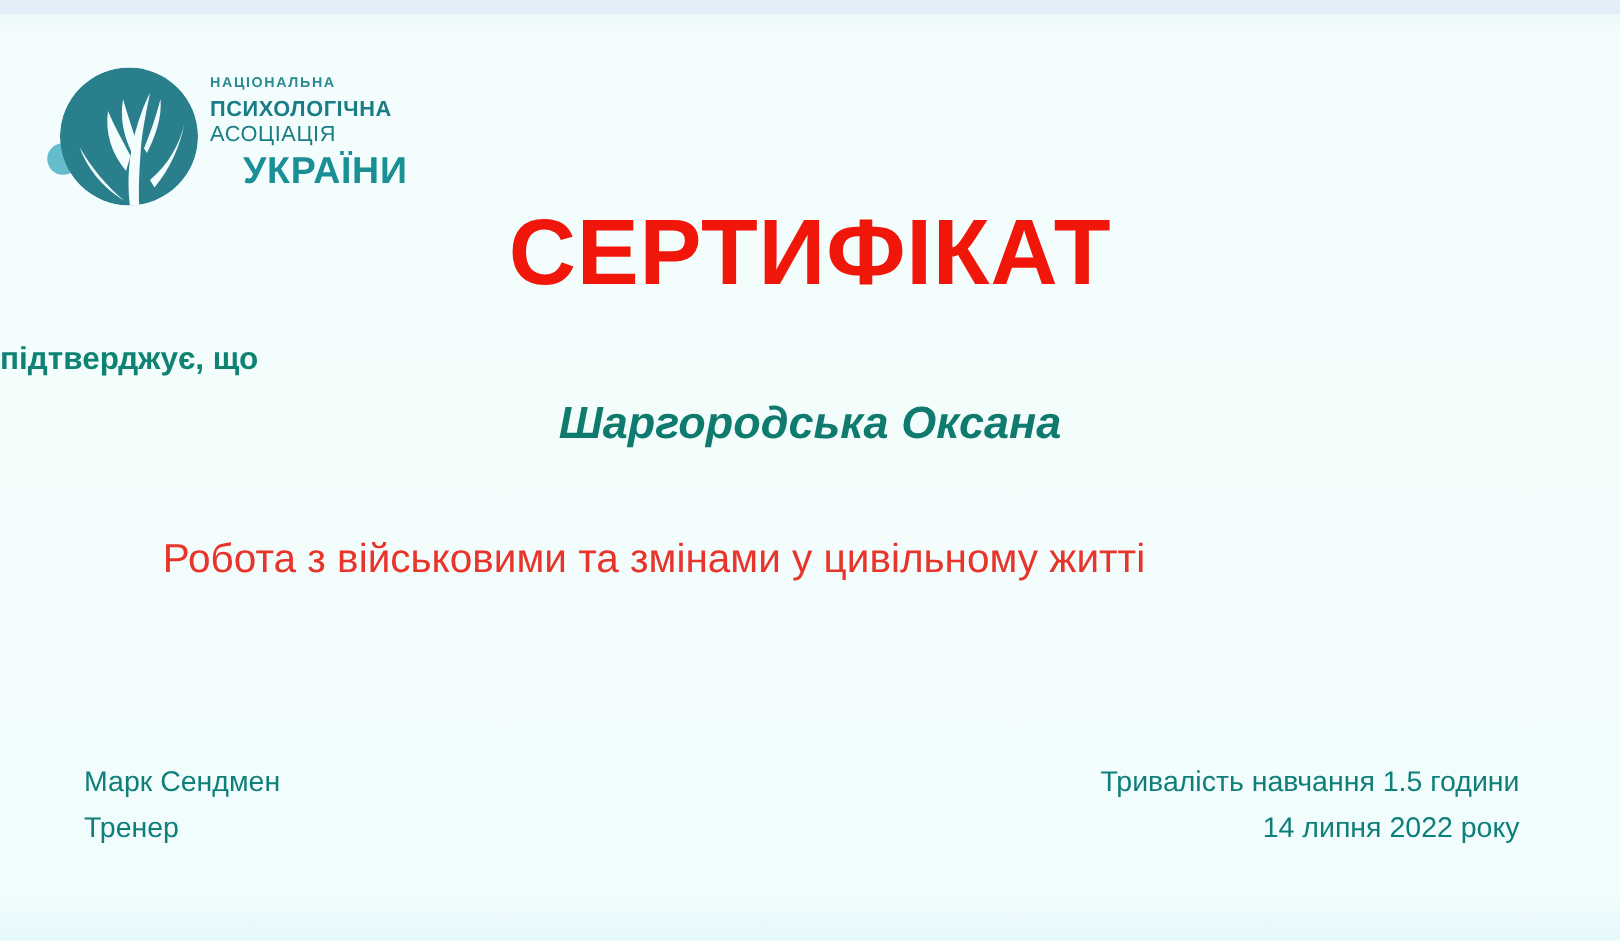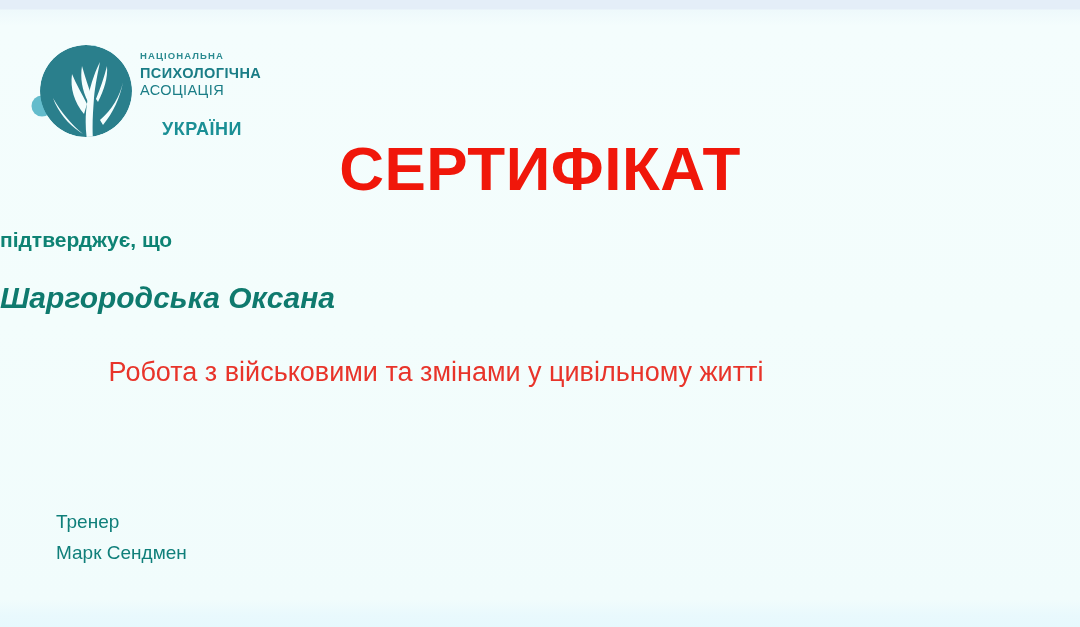--- a/index.html
+++ b/index.html
@@ -68,25 +68,25 @@
     color: #1a7d86;
   }
   .logo-line-3 {
     font-size: 14.5px;
     font-weight: 400;
     letter-spacing: 0.4px;
     line-height: 16.5px;
     color: #1a7d86;
   }
   .logo-line-4 {
-    font-size: 18px;
+    font-size: 25px;
     font-weight: 700;
     letter-spacing: 0.5px;
     line-height: 27px;
-    margin-top: 18px;
+    margin-top: 3px;
     margin-left: 22px;
     color: #1a8f95;
   }
 
   
   .cert-title {
     position: absolute;
     top: 131px;
     left: 0;
     width: 1080px;
@@ -104,24 +104,24 @@
     left: 0;
     width: 1080px;
     font-size: 21px;
     font-weight: 700;
     color: #0e8374;
     line-height: 26px;
   }
 
   .recipient-name {
     position: absolute;
-    top: 280px;
-    left: 0;
-    width: 1080px;
-    text-align: left;
+    top: 265px;
+    left: 0;
+    width: 1080px;
+    text-align: center;
     font-size: 30px;
     font-weight: 700;
     font-style: italic;
     color: #0f7a6e;
     line-height: 36px;
   }
 
   .attended-line {
     position: absolute;
     top: 312px;
@@ -223,18 +223,22 @@
   <div class="cert-title">СЕРТИФІКАТ</div>
 
   <div class="confirm-line">підтверджує, що</div>
 
   <div class="recipient-name">Шаргородська Оксана</div>
 
 
   <div class="seminar-title">Робота з військовими та змінами у цивільному житті</div>
 
   <div class="footer-left">
+    <div class="footer-line">Марк Сендмен</div>
     <div class="footer-line">Тренер</div>
-    <div class="footer-line">Марк Сендмен</div>
   </div>
 
+  <div class="footer-right">
+    <div class="footer-line">Тривалість навчання 1.5 години</div>
+    <div class="footer-line">14 липня 2022 року</div>
+  </div>
 
 </div>
 
 </body></html>

